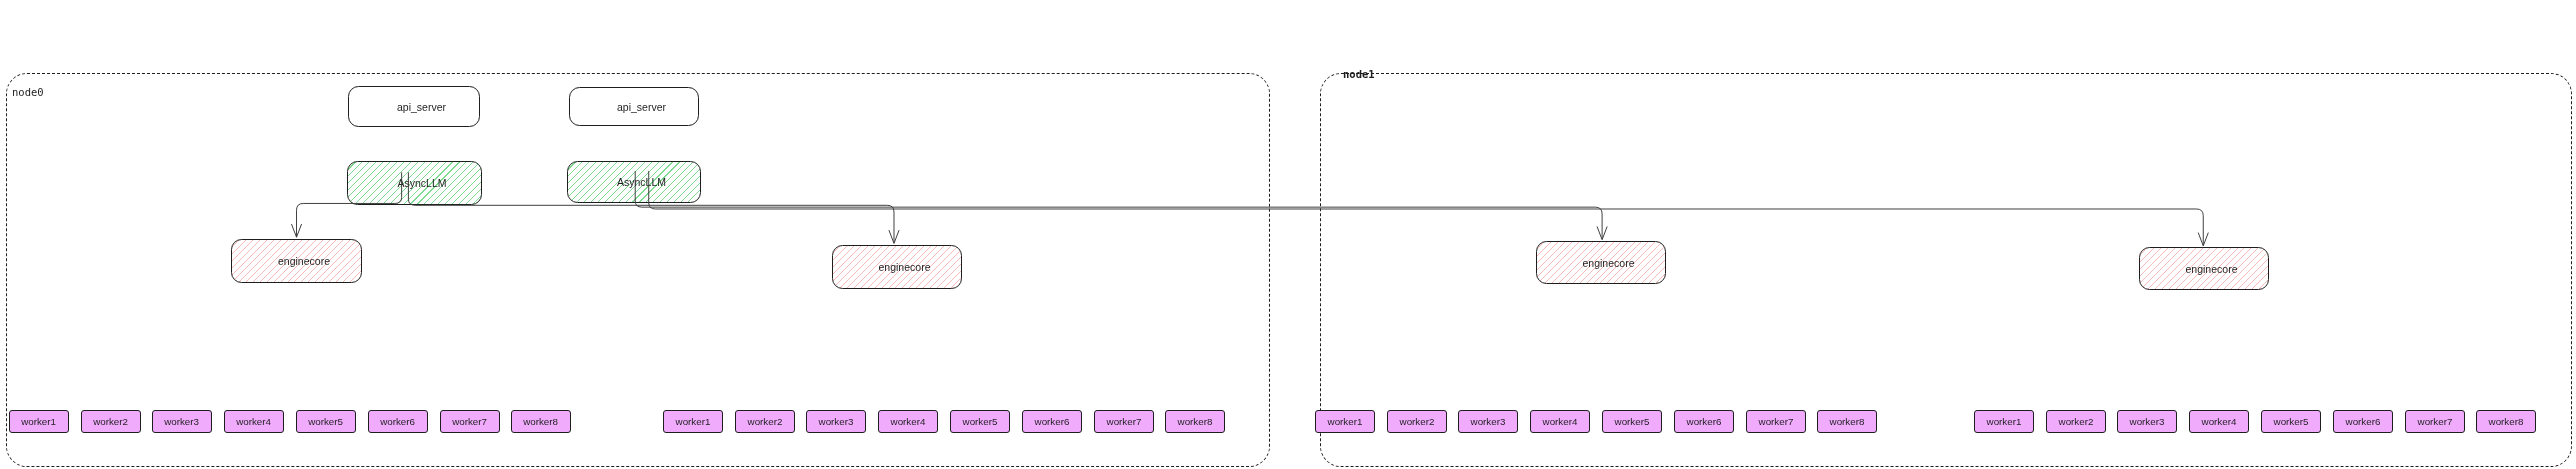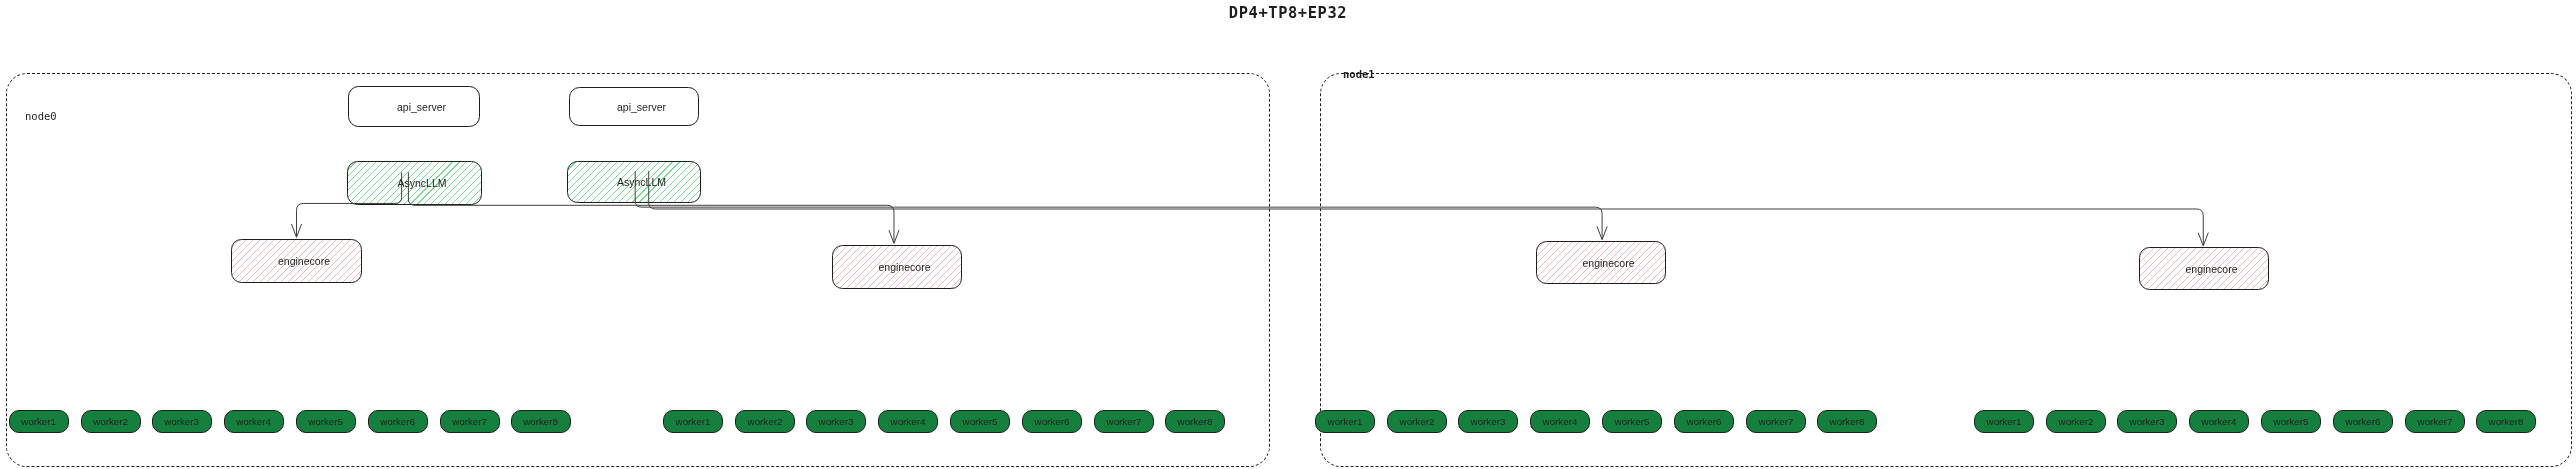--- a/index.html
+++ b/index.html
@@ -49,42 +49,41 @@
     background-image:repeating-linear-gradient(135deg,
       var(--hatch-red,#f6b8b8) 0px, var(--hatch-red,#f6b8b8) 0.7px,
       transparent 0.7px, transparent 4.9px);
   }
   .worker-group{position:absolute;height:23px;}
   .worker{
     position:absolute;top:0;
     box-sizing:border-box;
     width:60px;height:23px;
     border:1.2px solid var(--stroke,#1e1e1e);
-    border-radius:10px;
-    background:#15803d;
+    border-radius:3px;
+    background:#f0abfc;
     display:flex;align-items:center;justify-content:center;
     font-size:9.8px;
   }
   #wires{position:absolute;left:0;top:0;pointer-events:none;}
   #wires path{
     fill:none;
     stroke:var(--connector,#3c3c3c);
     stroke-width:1.6;
     stroke-linecap:round;stroke-linejoin:round;
   }
 </style>
 </head>
 <body>
 
 <div id="canvas">
 
-  <div class="title">DP4+TP8+EP32</div>
 
   <div class="node-rect" style="left:6.2px;top:73px;width:1262px;height:392px;"></div>
-  <div class="node-label" style="left:25px;top:86px;margin-top:24px;">node0</div>
+  <div class="node-label" style="left:12px;top:86px;">node0</div>
 
   <div class="node-rect" style="left:1320px;top:73px;width:1250px;height:392px;"></div>
   <div class="node-label" style="left:1343px;top:68px;font-weight:bold;">node1</div>
 
   <div class="box" style="left:348px;top:86px;width:132px;height:41px;">api_server</div>
   <div class="box hatch-green" style="left:347px;top:129px;width:135px;height:44px;">AsyncLLM</div>
 
   <div class="box" style="left:569px;top:87px;width:130px;height:39px;">api_server</div>
   <div class="box hatch-green" style="left:567px;top:129px;width:134px;height:42px;">AsyncLLM</div>
 

